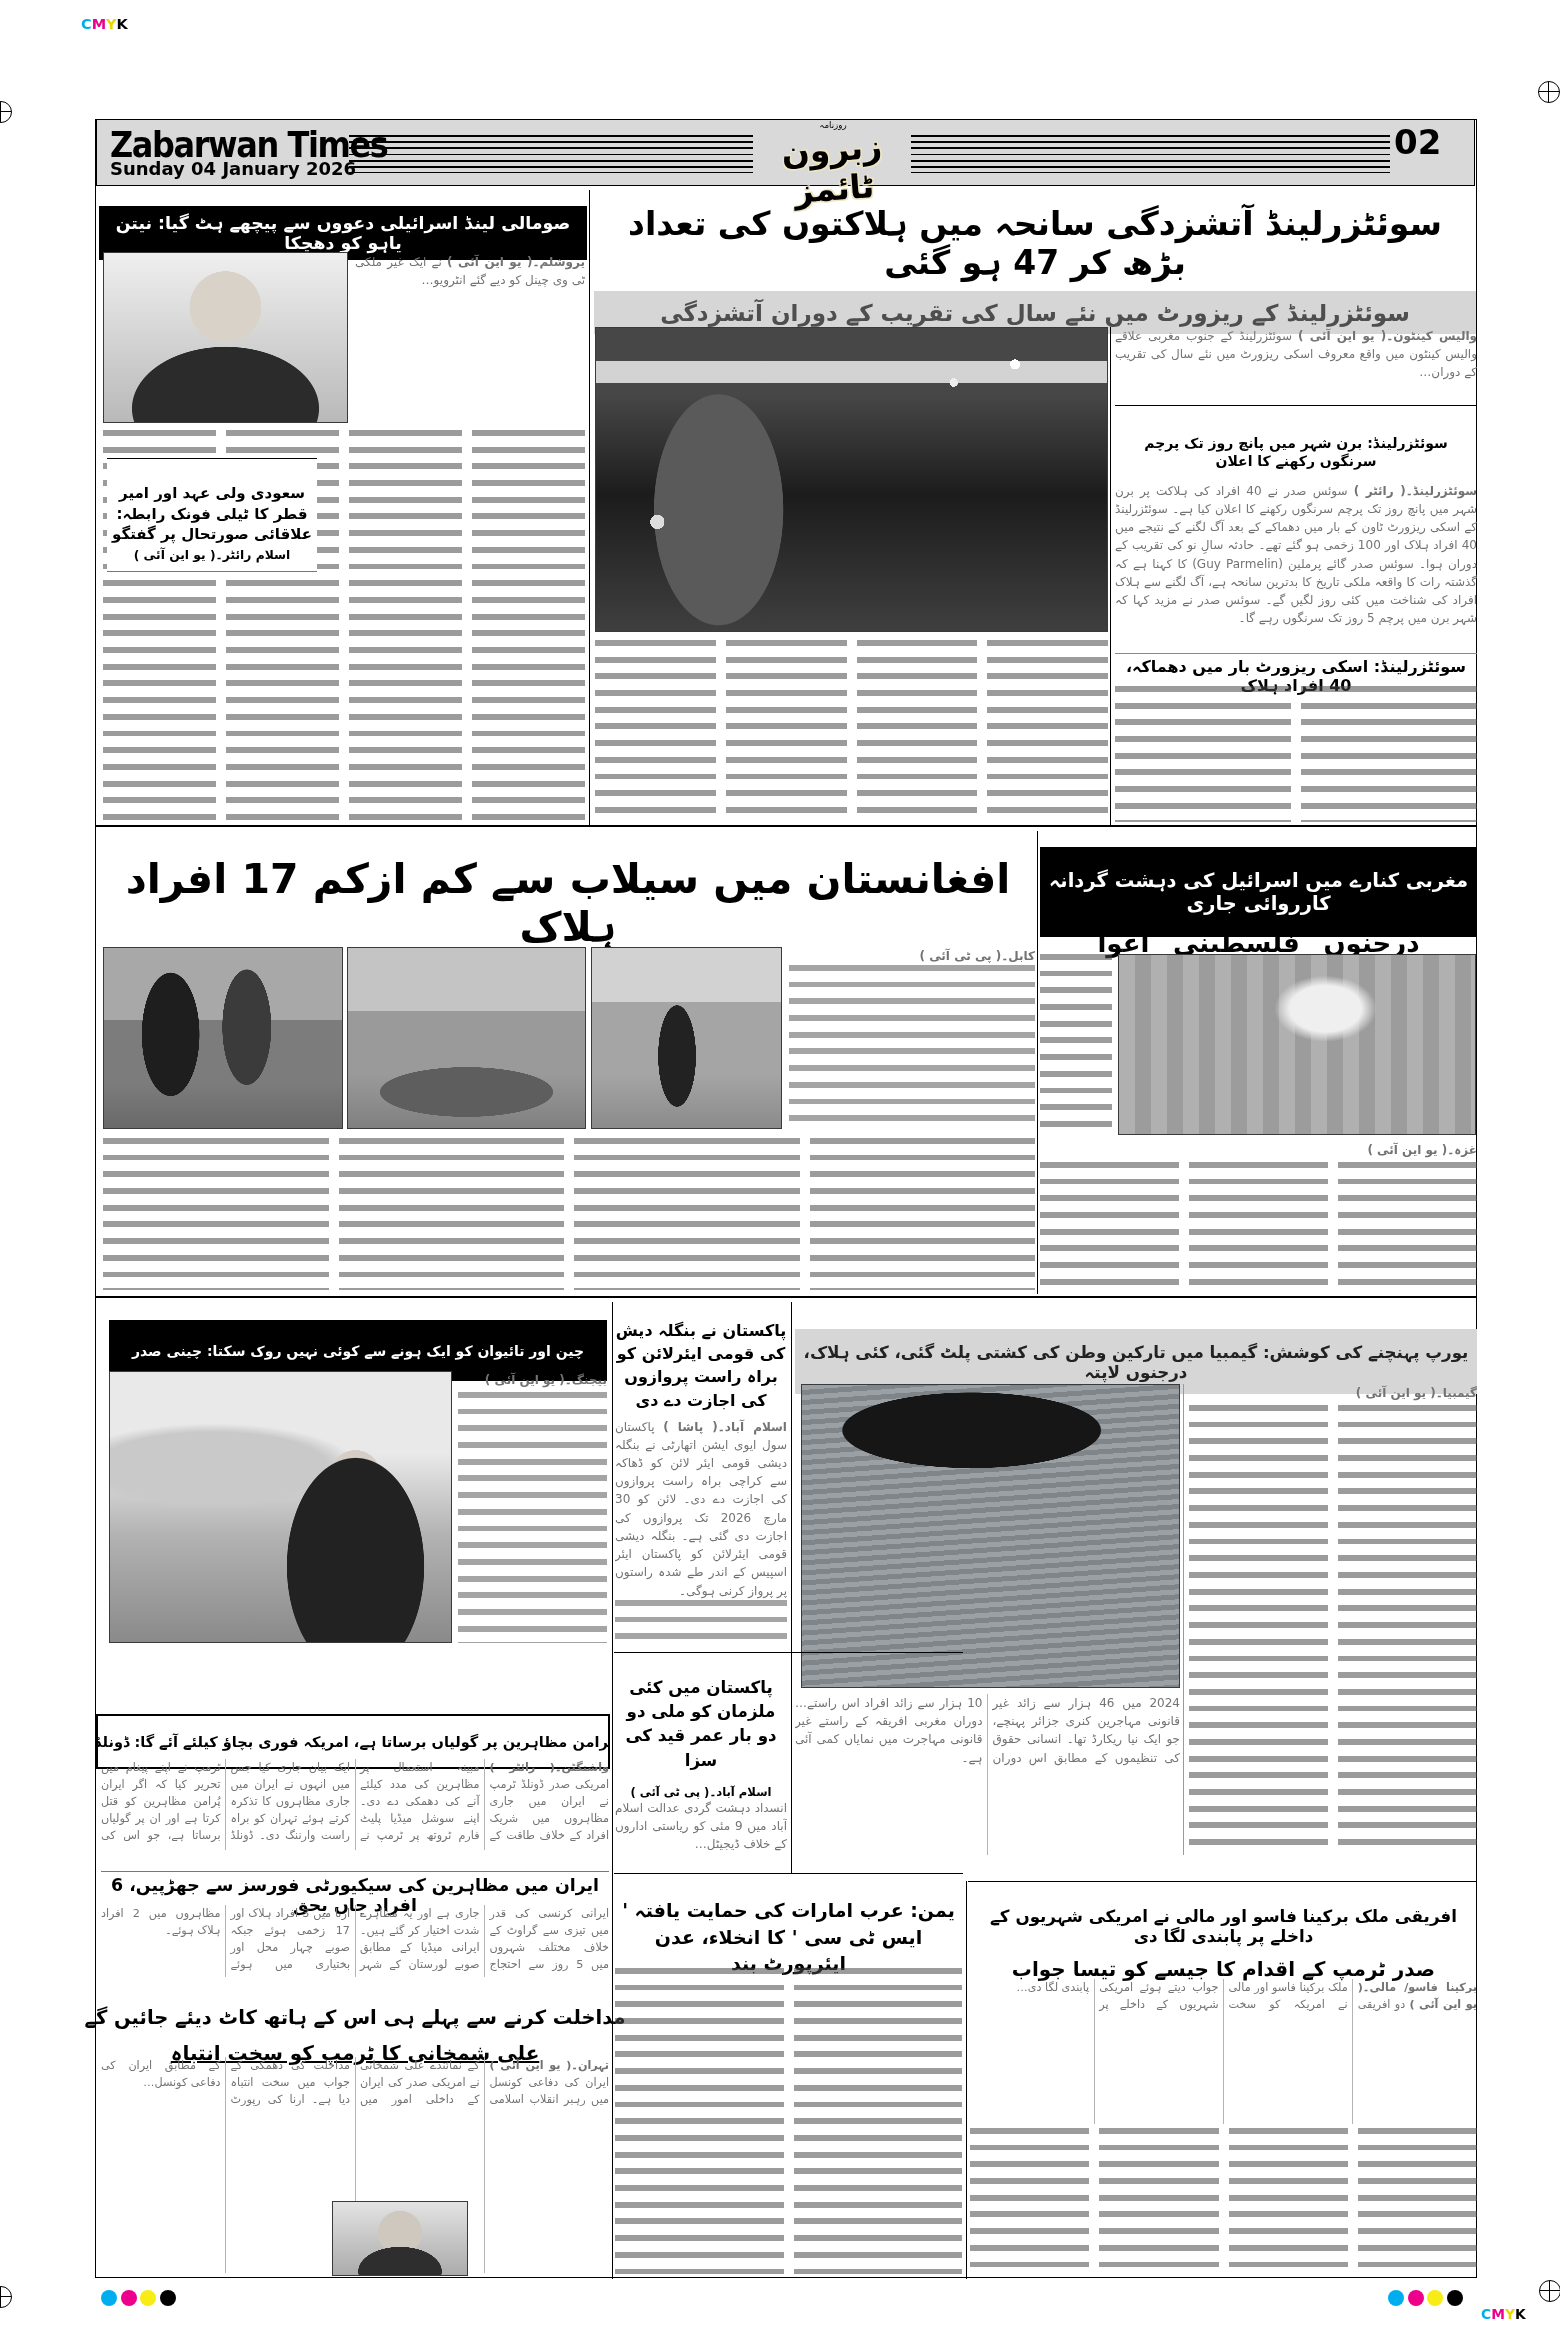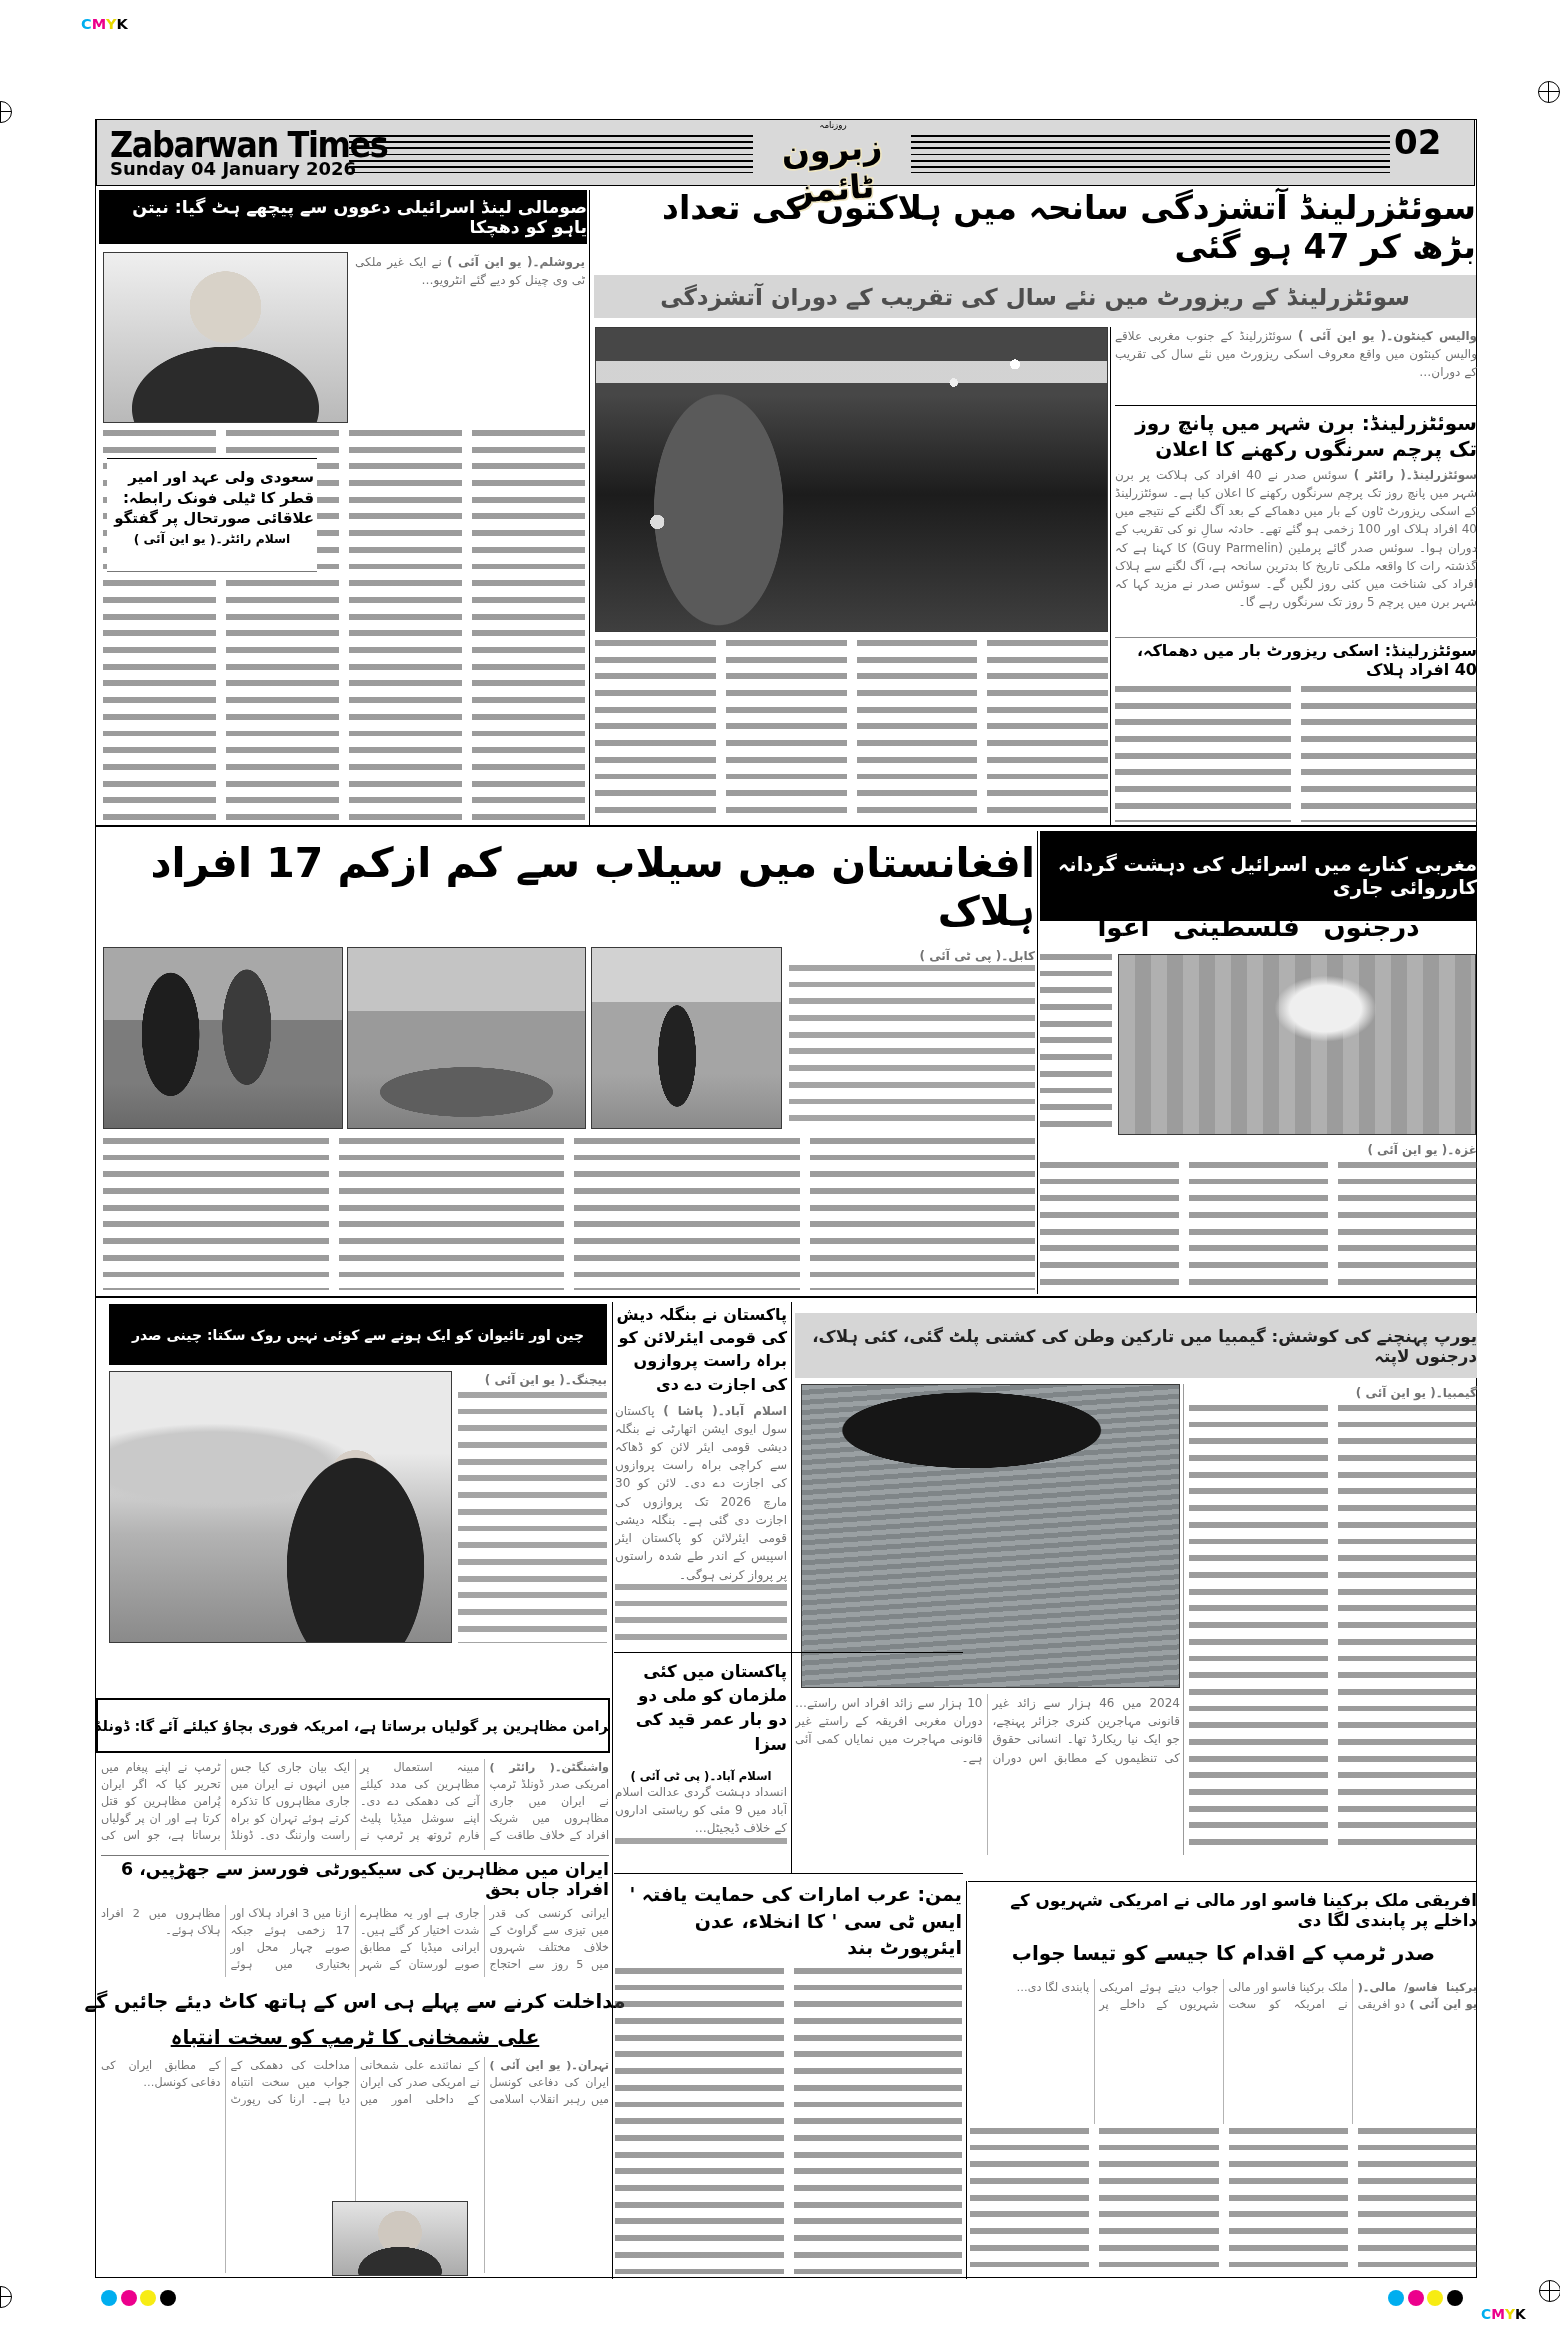--- a/index.html
+++ b/index.html
@@ -1,20 +1,20 @@
 <!DOCTYPE html>
 <html style="font-size:11.6px"><head>
 <meta charset="utf-8">
 <style>
   html,body{margin:0;padding:0;}
   body{width:1561px;height:2330px;position:relative;background:#fff;
        font-family:"DejaVu Sans",sans-serif;overflow:hidden;}
   .a{position:absolute;box-sizing:border-box;}
   .ur{direction:rtl;}
-  .c{display:flex;align-items:center;justify-content:center;}
+  .c{display:flex;align-items:center;justify-content:center;text-align:center;margin-top:16px;}
   .b{font-weight:bold;color:#000;}
   .banner{background:#000;color:#fff;font-weight:bold;}
   .graybar{background:#d6d6d6;color:#4e4e4e;font-weight:bold;}
   .bt{font-size:12px;line-height:1.52;text-align:justify;color:#737373;overflow:hidden;}
   .dl{font-weight:bold;}
   .cols2{column-count:2;column-gap:10px;column-rule:0.7px solid #b3b3b3;}
   .cols4{column-count:4;column-gap:10px;column-rule:0.7px solid #b3b3b3;}
   .fillcol{display:flex;flex-direction:column;}
   .gk{background:repeating-linear-gradient(to bottom,#4a4a4a 0 5.8px,transparent 5.8px 16.7px);opacity:.5;}
   .gwrap{display:flex;gap:10px;}
@@ -89,21 +89,21 @@
   radial-gradient(circle 4.3px at 70% 18%,#eee 0 99%,transparent 100%),
   radial-gradient(circle 7.2px at 12% 64%,#ddd 0 99%,transparent 100%),
   linear-gradient(180deg,transparent 0 11%,rgba(235,235,235,.85) 11% 18%,transparent 18%),
   radial-gradient(ellipse 65px 116px at 24% 60%,#5a5a5a 0 99%,transparent 100%),
   linear-gradient(180deg,#474747 0 22%,#1c1c1c 55%,#3f3f3f 100%);"></div>
 <div class="a ur bt" style="left:1115px;top:327px;width:362px;height:74px;">
   <span class="dl">والیس کینٹون۔( یو این آئی )</span>
   <span>سوئٹزرلینڈ کے جنوب مغربی علاقے والیس کینٹون میں واقع معروف اسکی ریزورٹ میں نئے سال کی تقریب کے دوران…</span>
 </div>
 <div class="a ur" style="left:1115px;top:405px;width:362px;height:227px;border-top:1.4px solid #000;padding-top:4.3px;">
-  <div class="b c" style="font-size:20px;line-height:1.3;height:51px;">سوئٹزرلینڈ: برن شہر میں پانچ روز تک پرچم سرنگوں رکھنے کا اعلان</div>
+  <div class="b c" style="font-size:14px;line-height:1.3;height:51px;">سوئٹزرلینڈ: برن شہر میں پانچ روز تک پرچم سرنگوں رکھنے کا اعلان</div>
   <div class="bt" style="height:165px;margin-top:4.3px;">
     <span class="dl">سوئٹزرلینڈ۔( رائٹر )</span>
     <span>سوئس صدر نے 40 افراد کی ہلاکت پر برن شہر میں پانچ روز تک پرچم سرنگوں رکھنے کا اعلان کیا ہے۔ سوئٹزرلینڈ کے اسکی ریزورٹ ٹاون کے بار میں دھماکے کے بعد آگ لگنے کے نتیجے میں 40 افراد ہلاک اور 100 زخمی ہو گئے تھے۔ حادثہ سالِ نو کی تقریب کے دوران ہوا۔ سوئس صدر گائے پرملین (Guy Parmelin) کا کہنا ہے کہ گذشتہ رات کا واقعہ ملکی تاریخ کا بدترین سانحہ ہے، آگ لگنے سے ہلاک افراد کی شناخت میں کئی روز لگیں گے۔ سوئس صدر نے مزید کہا کہ شہر برن میں پرچم 5 روز تک سرنگوں رہے گا۔</span>
   </div>
 </div>
 <div class="a ur b c" style="left:1115px;top:637px;width:362px;height:45px;font-size:16px;border-top:0.7px solid #888;">سوئٹزرلینڈ: اسکی ریزورٹ بار میں دھماکہ، 40 افراد ہلاک</div>
 <div class="a gwrap" style="left:1115px;top:686px;width:362px;height:136px;">
     <div></div>
     <div></div>
   </div>

